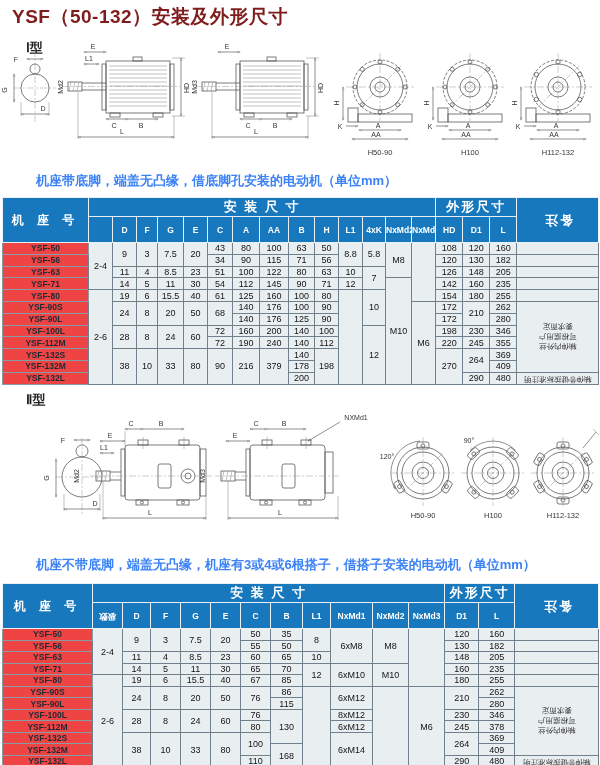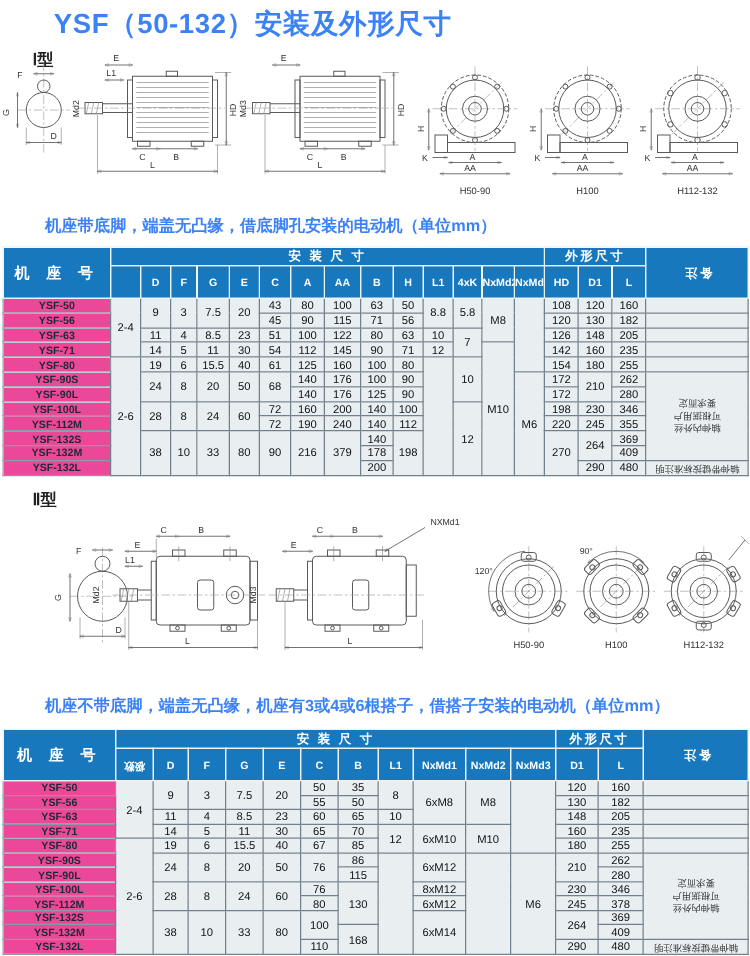--- a/index.html
+++ b/index.html
@@ -1,44 +1,44 @@
 <!DOCTYPE html>
 <html><head>
 <meta charset="utf-8">
 <style>
   html,body{margin:0;padding:0;background:#fff;}
   .page{position:relative;width:600px;height:765px;background:#fff;overflow:hidden;
         font-family:"Liberation Sans",sans-serif;}
-  .title{position:absolute;left:12px;top:4px;font-size:22px;font-weight:bold;color:#3b82f6;letter-spacing:.5px;margin-left:31px;}
+  .title{position:absolute;left:12px;top:4px;font-size:19px;font-weight:bold;color:#7f1d1d;letter-spacing:.5px;}
   .subtitle{position:absolute;font-size:13px;font-weight:bold;color:#3b82f6;white-space:nowrap;}
   #sub1{left:36px;top:172px;}
   #sub2{left:36px;top:556px;}
   svg.dwg{position:absolute;left:0;}
   #dwg1{top:0;}
   #dwg2{top:386px;}
   .dwg line,.dwg path,.dwg rect,.dwg circle{stroke:#5a5a5a;stroke-width:.8;fill:none;}
   .dwg .cl{stroke:#9a9a9a;stroke-width:.5;stroke-dasharray:7 2 2 2;}
   .dwg .thin{stroke:#808080;stroke-width:.5;}
   .dwg .dim{stroke:#444;stroke-width:.6;}
   .dwg .rib{stroke-dasharray:3 1.6;}
   .dwg text{fill:#333;font-size:7px;stroke:none;text-anchor:middle;font-family:"Liberation Sans",sans-serif;}
   .dwg .sec{font-size:13px;fill:#222;text-anchor:start;font-weight:bold;}
   .dwg .cap{font-size:7.5px;}
   table{position:absolute;left:2px;width:596px;border-collapse:collapse;table-layout:fixed;
         font-family:"Liberation Sans",sans-serif;}
   #t1{top:197px;}
   #t2{top:583px;}
   thead th{background:#1878be;color:#fff;border:1px solid #e8f1f8;padding:0;overflow:hidden;white-space:nowrap;}
   thead tr.grp{height:15px;}
-  thead tr.grp th{font-size:10px;font-weight:bold;letter-spacing:2px;}
+  thead tr.grp th{font-size:13px;font-weight:bold;letter-spacing:2px;}
   thead tr.grp th.jz{font-size:12px;letter-spacing:5px;}
   thead tr.cols{height:26px;}
   thead tr.cols th{font-size:8.5px;font-weight:bold;letter-spacing:0;}
   tbody th,tbody td{padding:0;overflow:hidden;}
-  tbody th.rowlabel{background:#ec4899;border:1px solid #8a9aa6;font-size:8.5px;font-weight:bold;color:#1c2a36;}
+  tbody th.rowlabel{background:#ef4444;border:1px solid #8a9aa6;font-size:8.5px;font-weight:bold;color:#1c2a36;}
   tbody td{background:#e9eef1;border:1px solid #70808c;font-size:9px;color:#101418;text-align:center;}
   #t1 tbody tr{height:11.8px;}
   #t2 tbody tr{height:11.55px;}
   tbody tr.sep th,tbody tr.sep td{border-top:1.6px solid #26323c;}
   .flip-h{display:inline-block;transform:rotate(180deg);}
   .flipblock{display:inline-block;transform:rotate(180deg);white-space:pre-line;
              font-size:7.5px;line-height:1.3;color:#333;font-weight:normal;}
 </style>
 </head>
 <body>
@@ -282,21 +282,21 @@
           <td rowspan="2">5.8</td>
           <td rowspan="3">M8</td>
           <td rowspan="5"></td>
           <td>108</td>
           <td>120</td>
           <td>160</td>
           <td></td>
         </tr>
         <tr>
           <th class="rowlabel">YSF-56</th>
-          <td>45</td>
+          <td>34</td>
           <td>90</td>
           <td>115</td>
           <td>71</td>
           <td>56</td>
           <td>120</td>
           <td>130</td>
           <td>182</td>
           <td></td>
         </tr>
         <tr>

